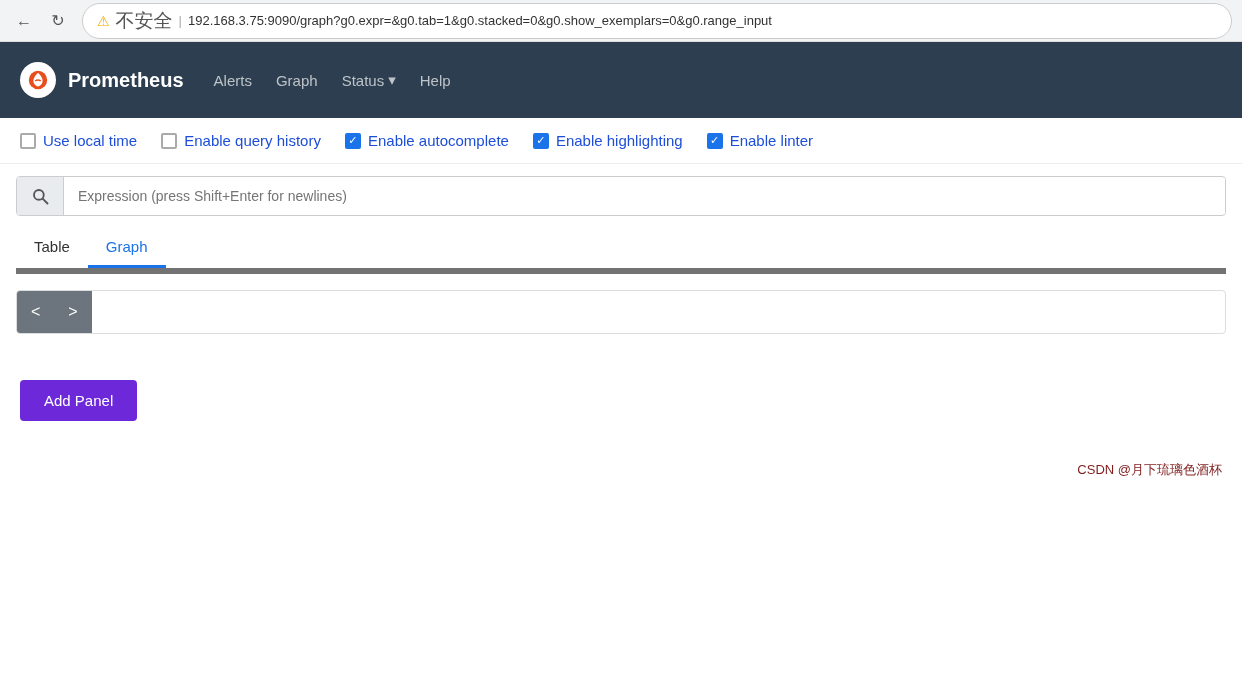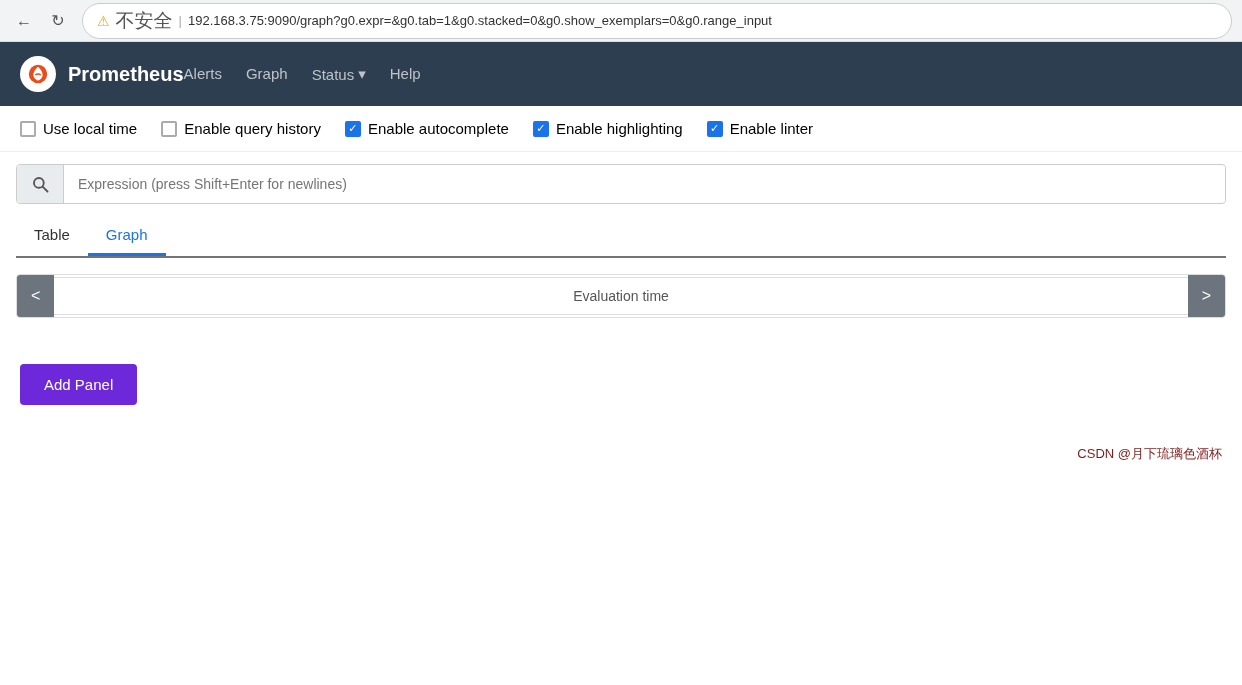--- a/index.html
+++ b/index.html
@@ -37,33 +37,34 @@
     }
     .warning-icon { color: #f0a500; font-size: 14px; }
     .address-text { color: #333; font-size: 13px; }
 
     
     .navbar {
       background: #2c3e50;
       display: flex;
       align-items: center;
       padding: 0 20px;
-      height: 64px;
+      height: 76px;
+      gap: 30px;
     }
     .navbar-brand {
       display: flex; align-items: center; gap: 12px; color: #fff;
     }
     .brand-icon {
       width: 36px; height: 36px; border-radius: 50%;
       background: #fff;
       display: flex; align-items: center; justify-content: center;
     }
     .brand-icon svg { width: 22px; height: 22px; }
     .brand-name { font-size: 20px; font-weight: bold; color: #fff; }
-    .nav-links { display: flex; gap: 24px; align-items: flex-start; }
+    .nav-links { display: flex; gap: 24px; align-items: center; }
     .nav-link {
       color: #bdc3c7; font-size: 15px; text-decoration: none; cursor: pointer;
       padding: 4px 0;
     }
     .nav-link.dropdown {
       display: flex; align-items: center; gap: 4px;
     }
 
     
     .options-bar {
@@ -80,21 +81,21 @@
     .checkbox-unchecked {
       width: 16px; height: 16px; border: 2px solid #aaa;
       border-radius: 2px; background: #fff; flex-shrink: 0;
     }
     .checkbox-checked {
       width: 16px; height: 16px; border: 2px solid #1a73e8;
       border-radius: 2px; background: #1a73e8; flex-shrink: 0;
       display: flex; align-items: center; justify-content: center;
       color: #fff; font-size: 11px;
     }
-    .option-label { font-size: 15px; color: #000000; white-space: nowrap; }
+    .option-label { font-size: 15px; color: #1d4ed8; white-space: nowrap; }
 
     
     .search-bar {
       display: flex;
       align-items: center;
       margin: 12px 16px;
       border: 1px solid #ccc;
       border-radius: 4px;
       overflow: hidden;
       justify-content: flex-end;
@@ -107,21 +108,21 @@
     }
     .search-icon-box svg { width: 18px; height: 18px; color: #555; }
     .search-input {
       flex: 1; border: none; outline: none; padding: 10px 14px;
       font-size: 14px; color: #aaa;
     }
 
     
     .tabs-container {
       margin: 0 16px;
-      border-bottom: 2px solid #737373;
+      border-bottom: 6px solid #737373;
       display: flex;
     }
     .tab {
       padding: 10px 18px; cursor: pointer; font-size: 15px;
       color: #333; border-bottom: 3px solid transparent;
     }
     .tab.active { color: #1a73e8; border-bottom: 3px solid #1a73e8; font-weight: 500; }
 
     
     .panel-content {
@@ -240,21 +241,20 @@
 </div>
 
 <div class="tabs-container">
   <div class="tab">Table</div>
   <div class="tab active">Graph</div>
 </div>
 
 <div class="panel-content">
   <div class="eval-time-row">
     <button class="eval-btn">&lt;</button>
-    <div class="eval-time-display">Evaluation time</div>
     <button class="eval-btn">&gt;</button>
   </div>
 </div>
 
 <div class="add-panel-section">
   <button class="add-panel-btn">Add Panel</button>
 </div>
 
 <div class="footer">
   <span>CSDN @月下琉璃色酒杯</span>

